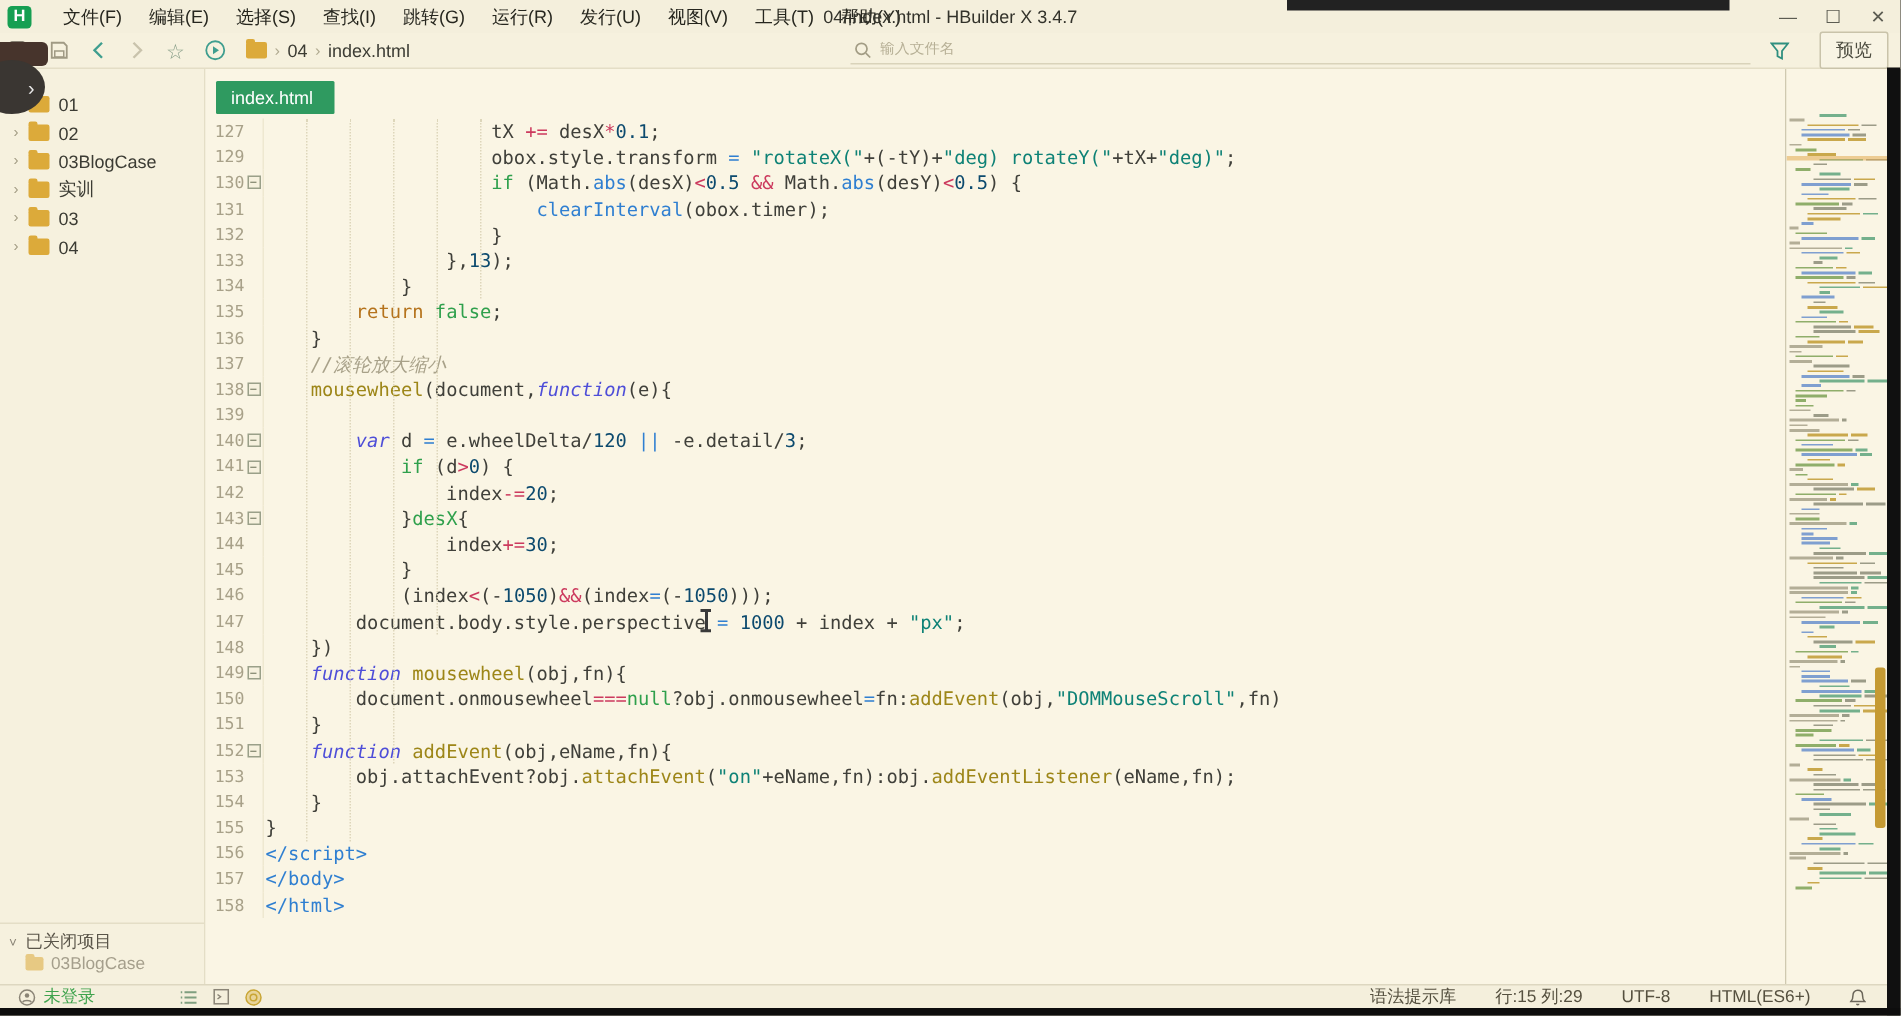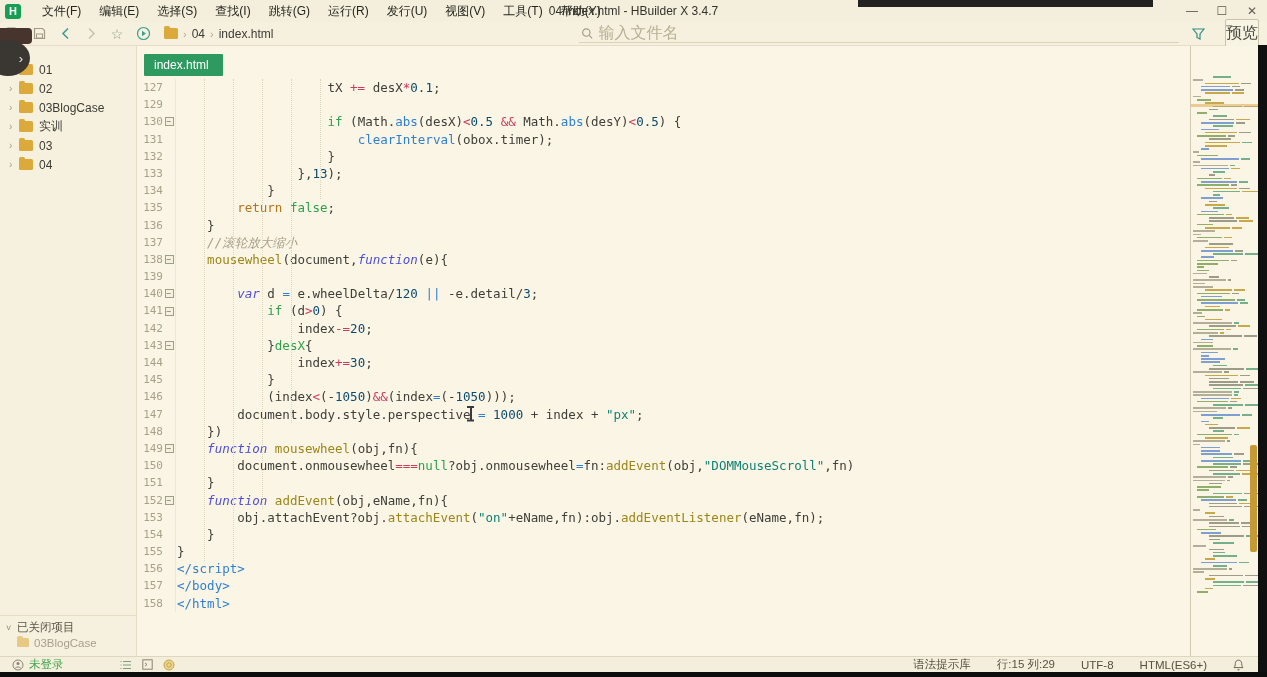--- a/index.html
+++ b/index.html
@@ -20,25 +20,25 @@
   
   .toolbar { position:absolute; left:0; top:22px; right:0; height:24px; background:#f6f1de;
              border-bottom:1px solid #e4dec6; display:flex; align-items:center; }
   .tbico { width:26px; height:22px; display:flex; align-items:center; justify-content:center; }
   .crumb { display:flex; align-items:center; font-size:12px; color:#3c3c34; margin-left:8px; }
   .crumb .sep { color:#b0aa90; margin:0 5px; font-size:11px; }
   .folder { width:14px; height:11px; background:#dcaa3a; border-radius:1.5px; position:relative; display:inline-block; }
   .folder:before { content:""; position:absolute; top:-2.5px; left:0; width:6px; height:3px; background:#dcaa3a; border-radius:1.5px 1.5px 0 0; }
   .searchwrap { margin-left:auto; display:flex; align-items:center; }
   .searchbox { width:600px; height:18px; border-bottom:1px solid #d9d3ba; display:flex; align-items:center; }
-  .searchbox input { border:0; outline:0; background:transparent; font-size:16px; color:#6b6656; width:100%;
-                     font-family:Liberation Sans, sans-serif; }
+  .searchbox input { border:0; outline:0; background:transparent; font-size:10px; color:#6b6656; width:100%;
+                     font-family:Liberation Mono, monospace; }
   .searchbox input::placeholder { color:#b7b096; }
   .previewbtn { margin:0 8px 0 14px; border:1px solid #c9c3aa; background:#f8f4e4; color:#4c4c40;
-                font-size:16px; padding:3px 0; border-radius:2px; }
+                font-size:12px; padding:3px 10px; border-radius:2px; }
 
   
   .sidebar { position:absolute; left:0; top:46px; width:137px; bottom:21px; background:#f6f1de;
              border-right:1px solid #e4dec6; display:flex; flex-direction:column; }
   .tree { padding-top:14px; flex:1; }
   .titem { display:flex; align-items:center; height:19px; padding-left:9px; font-size:12px; color:#3c3c34; }
   .titem .chev { color:#a39d85; font-size:10px; width:10px; }
   .titem .folder { margin-right:6px; }
   .sb-bottom { border-top:1px solid #e4dec6; padding:4px 0 6px 6px; }
   .sb-row { display:flex; align-items:center; height:15px; font-size:11.5px; color:#5a5549; }
@@ -242,20 +242,21 @@
       <div class="guide" style="left:183px;height:120px"></div>
       <div id="codelines">
           <div class="cl">
             <span class="lno">127</span>
             <span class="fcol"></span>
             <span class="ct"><span class="d">                    tX </span><span class="o1">+=</span><span class="d"> desX</span><span class="o1">*</span><span class="n">0.1</span><span class="d">;</span></span>
           </div>
           <div class="cl">
             <span class="lno">129</span>
             <span class="fcol"></span>
+            <span class="ct"><span class="d">                    obox.style.transform </span><span class="o2">=</span><span class="d"> </span><span class="s">"rotateX("</span><span class="d">+(-tY)+</span><span class="s">"deg) rotateY("</span><span class="d">+tX+</span><span class="s">"deg)"</span><span class="d">;</span></span>
           </div>
           <div class="cl">
             <span class="lno">130</span>
             <span class="fcol">
               <span class="fbox">−</span>
             </span>
             <span class="ct"><span class="d">                    </span><span class="k">if</span><span class="d"> (Math.</span><span class="b">abs</span><span class="d">(desX)</span><span class="o1">&lt;</span><span class="n">0.5</span><span class="d"> </span><span class="o1">&amp;&amp;</span><span class="d"> Math.</span><span class="b">abs</span><span class="d">(desY)</span><span class="o1">&lt;</span><span class="n">0.5</span><span class="d">) {</span></span>
           </div>
           <div class="cl">
             <span class="lno">131</span>

